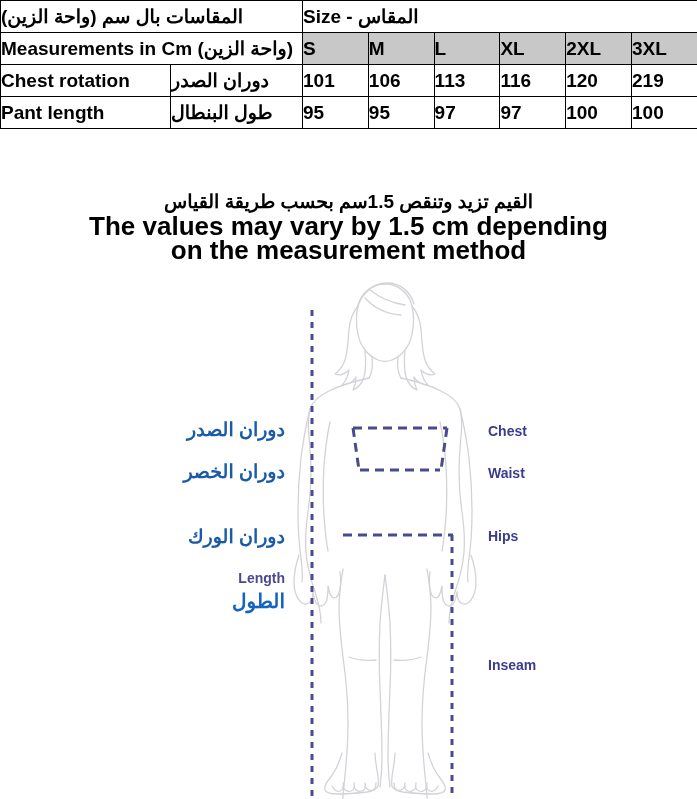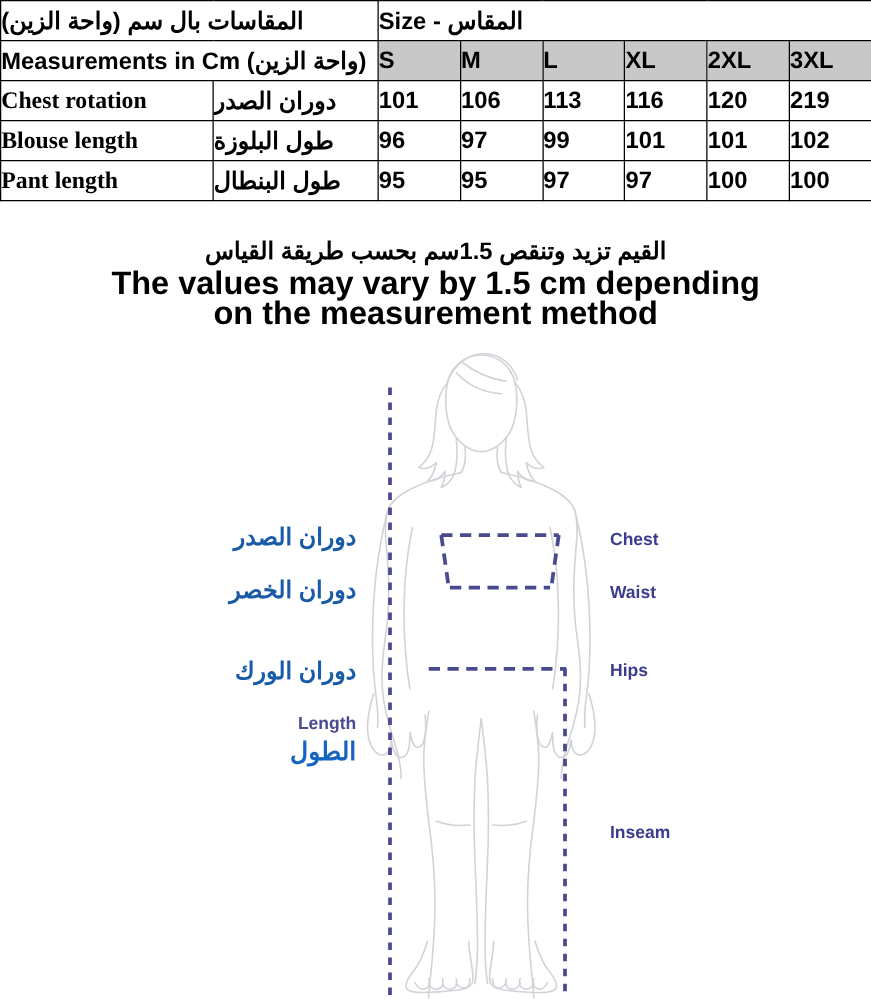--- a/index.html
+++ b/index.html
@@ -59,21 +59,20 @@
     font-size: 18px;
     border-top: none;
     margin-left: 17px;
   }
   .sz-head {
     background: #c8c8c8;
     font-size: 20px;
   }
   .row-en {
     font-size: 20px;
-    font-family: Liberation Serif, serif;
   }
   .row-ar {
     font-size: 20px;
     direction: rtl;
   }
   .val {
     font-size: 20px;
   }
 
   
@@ -172,30 +171,20 @@
       <td class="row-en">Chest rotation</td>
       <td class="row-ar">دوران الصدر</td>
       <td class="val">101</td>
       <td class="val">106</td>
       <td class="val">113</td>
       <td class="val">116</td>
       <td class="val">120</td>
       <td class="val">219</td>
     </tr>
     <tr>
-      <td class="row-en">Blouse length</td>
-      <td class="row-ar">طول البلوزة</td>
-      <td class="val">96</td>
-      <td class="val">97</td>
-      <td class="val">99</td>
-      <td class="val">101</td>
-      <td class="val">101</td>
-      <td class="val">102</td>
-    </tr>
-    <tr>
       <td class="row-en">Pant length</td>
       <td class="row-ar">طول البنطال</td>
       <td class="val">95</td>
       <td class="val">95</td>
       <td class="val">97</td>
       <td class="val">97</td>
       <td class="val">100</td>
       <td class="val">100</td>
     </tr>
   </tbody>

